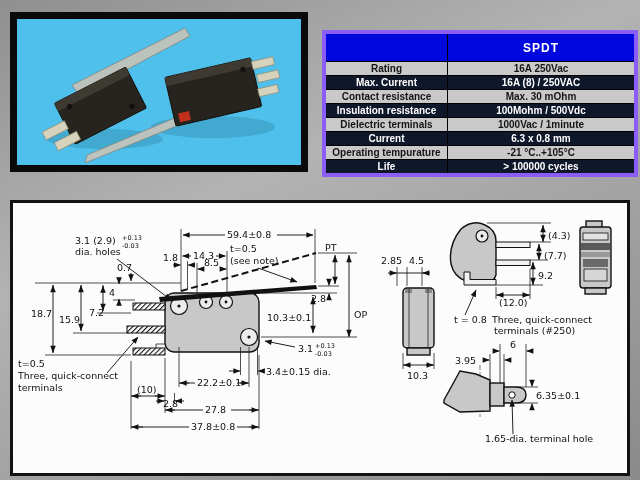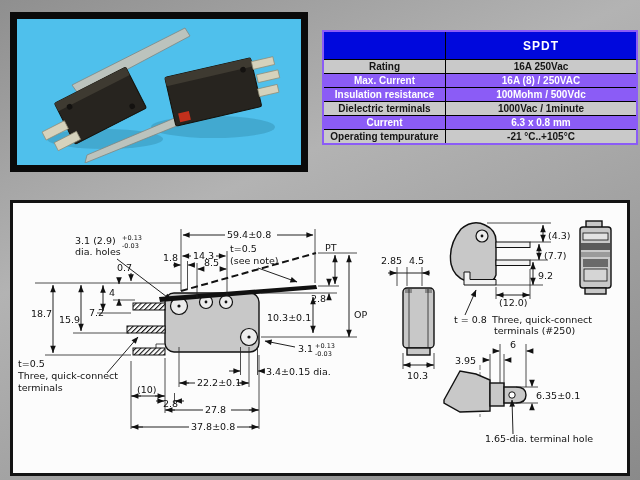--- a/index.html
+++ b/index.html
@@ -21,32 +21,32 @@
   .photo-inner svg{display:block}
   .lever{fill:#bcc3bd;stroke:#7f8681;stroke-width:.8}
   .swbody{fill:#27241f;stroke:#121009;stroke-width:1}
   .swtop{fill:#3e3a31}
   .swhole{fill:#141210}
   .blade{fill:#d6d2bc;stroke:#8f8b74;stroke-width:.7}
   .btn{fill:#c3301c}
   
   table.spec{
     position:absolute;left:322px;top:30px;width:316px;
-    border-collapse:collapse;border:2px solid #8b5cf6;background:#000;
+    border-collapse:collapse;border:4px solid #8b5cf6;background:#000;
     table-layout:fixed;
   }
   table.spec td{
     border:1px solid #000;text-align:center;vertical-align:middle;
     font-size:10px;font-weight:bold;padding:0;height:13px;
     white-space:nowrap;overflow:hidden;
   }
   table.spec .c1{width:121px}
   table.spec tr.hd td{background:#0008dd;color:#fff;height:27px;font-size:12px;letter-spacing:1px}
   table.spec tr.lt td{background:#c9c9c9;color:#151515}
-  table.spec tr.dk td{background:#8b5cf6;color:#ffffff}
+  table.spec tr.dk td{background:#0f172a;color:#ffffff}
   
   .drawing{
     position:absolute;left:10px;top:200px;width:620px;height:276px;
     background:#fcfcfc;border:3px solid #131313;box-sizing:border-box;
   }
   .drawing svg{display:block}
   .part{fill:#c8c8c8;stroke:#111;stroke-width:1.4}
   .pin{fill:#f2f2f2;stroke:#111;stroke-width:1}
   .hole{fill:#ececec;stroke:#111;stroke-width:1.2}
   .dot{fill:#111}
@@ -100,35 +100,43 @@
     <td>SPDT</td>
   </tr>
   <tr class="lt">
     <td class="c1">Rating</td>
     <td>16A 250Vac</td>
   </tr>
   <tr class="dk">
     <td class="c1">Max. Current</td>
     <td>16A (8) / 250VAC</td>
   </tr>
+  <tr class="lt">
+    <td class="c1">Contact resistance</td>
+    <td>Max. 30 mOhm</td>
+  </tr>
   <tr class="dk">
     <td class="c1">Insulation resistance</td>
     <td>100Mohm / 500Vdc</td>
   </tr>
   <tr class="lt">
     <td class="c1">Dielectric terminals</td>
     <td>1000Vac / 1minute</td>
   </tr>
   <tr class="dk">
     <td class="c1">Current</td>
     <td>6.3 x 0.8 mm</td>
   </tr>
   <tr class="lt">
     <td class="c1">Operating tempurature</td>
     <td>-21 °C..+105°C</td>
+  </tr>
+  <tr class="dk">
+    <td class="c1">Life</td>
+    <td>&gt; 100000 cycles</td>
   </tr>
 </tbody>
   </table>
 
 <div class="drawing">
 <svg viewBox="0 0 614 270" width="614" height="270">
   <defs>
     <marker id="ar" viewBox="0 0 10 10" refX="9.5" refY="5" markerWidth="9" markerHeight="7" orient="auto">
       <path d="M0,1 L10,5 L0,9 z" fill="#111"></path>
     </marker>

